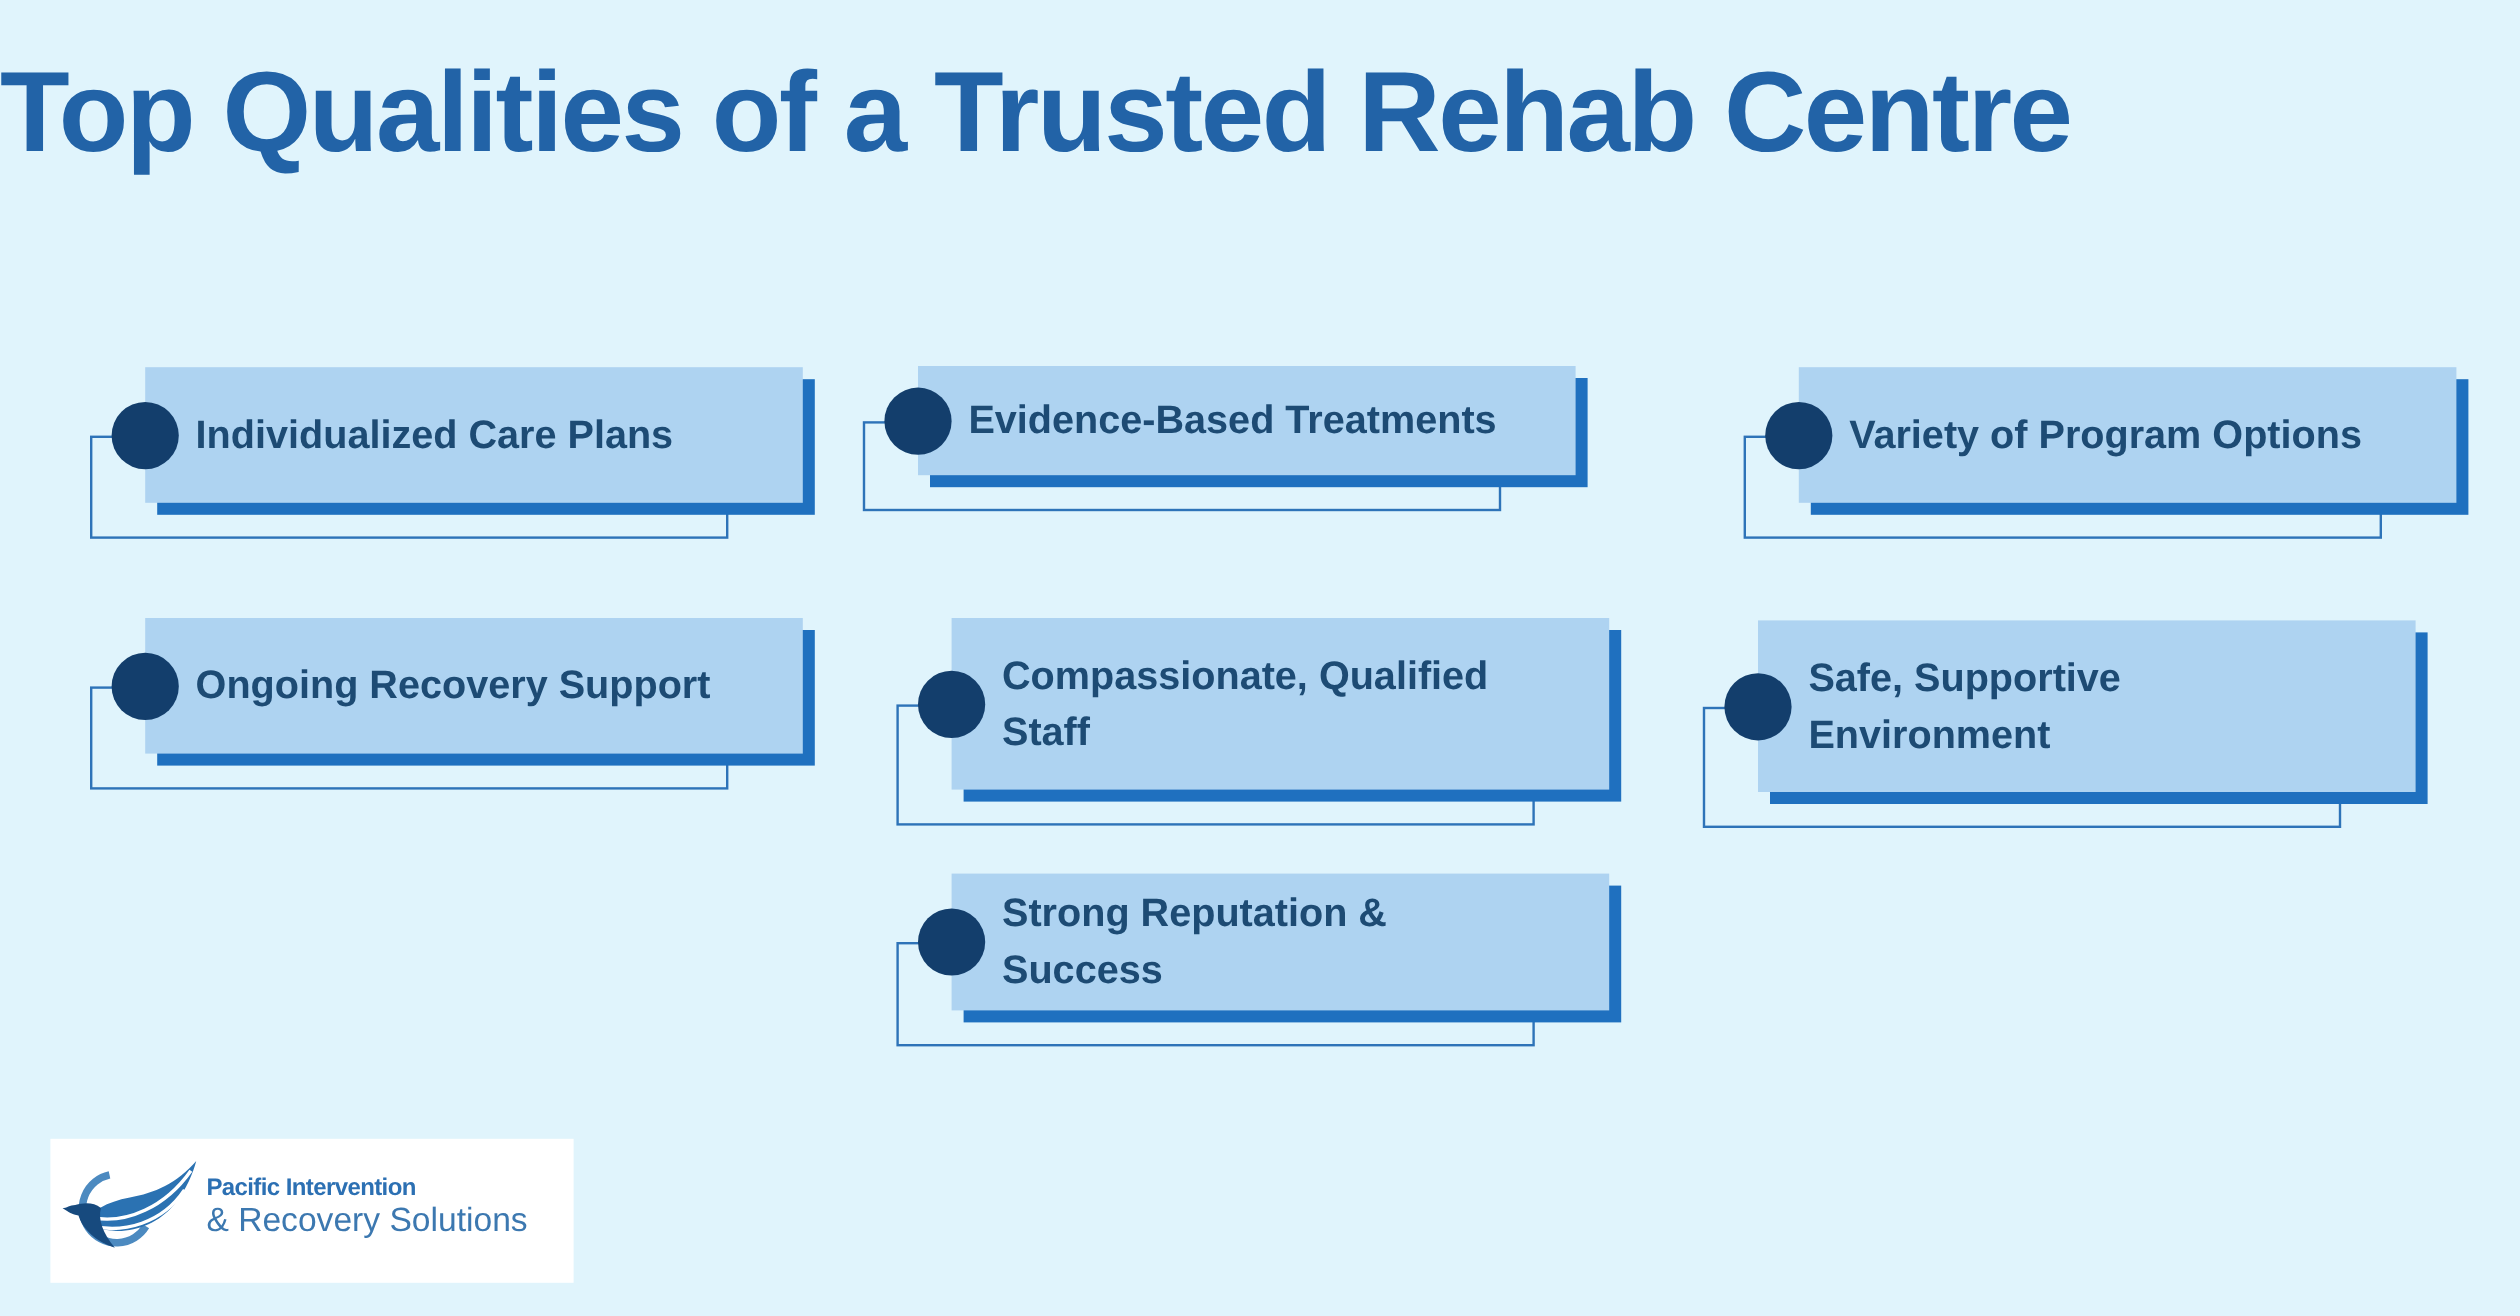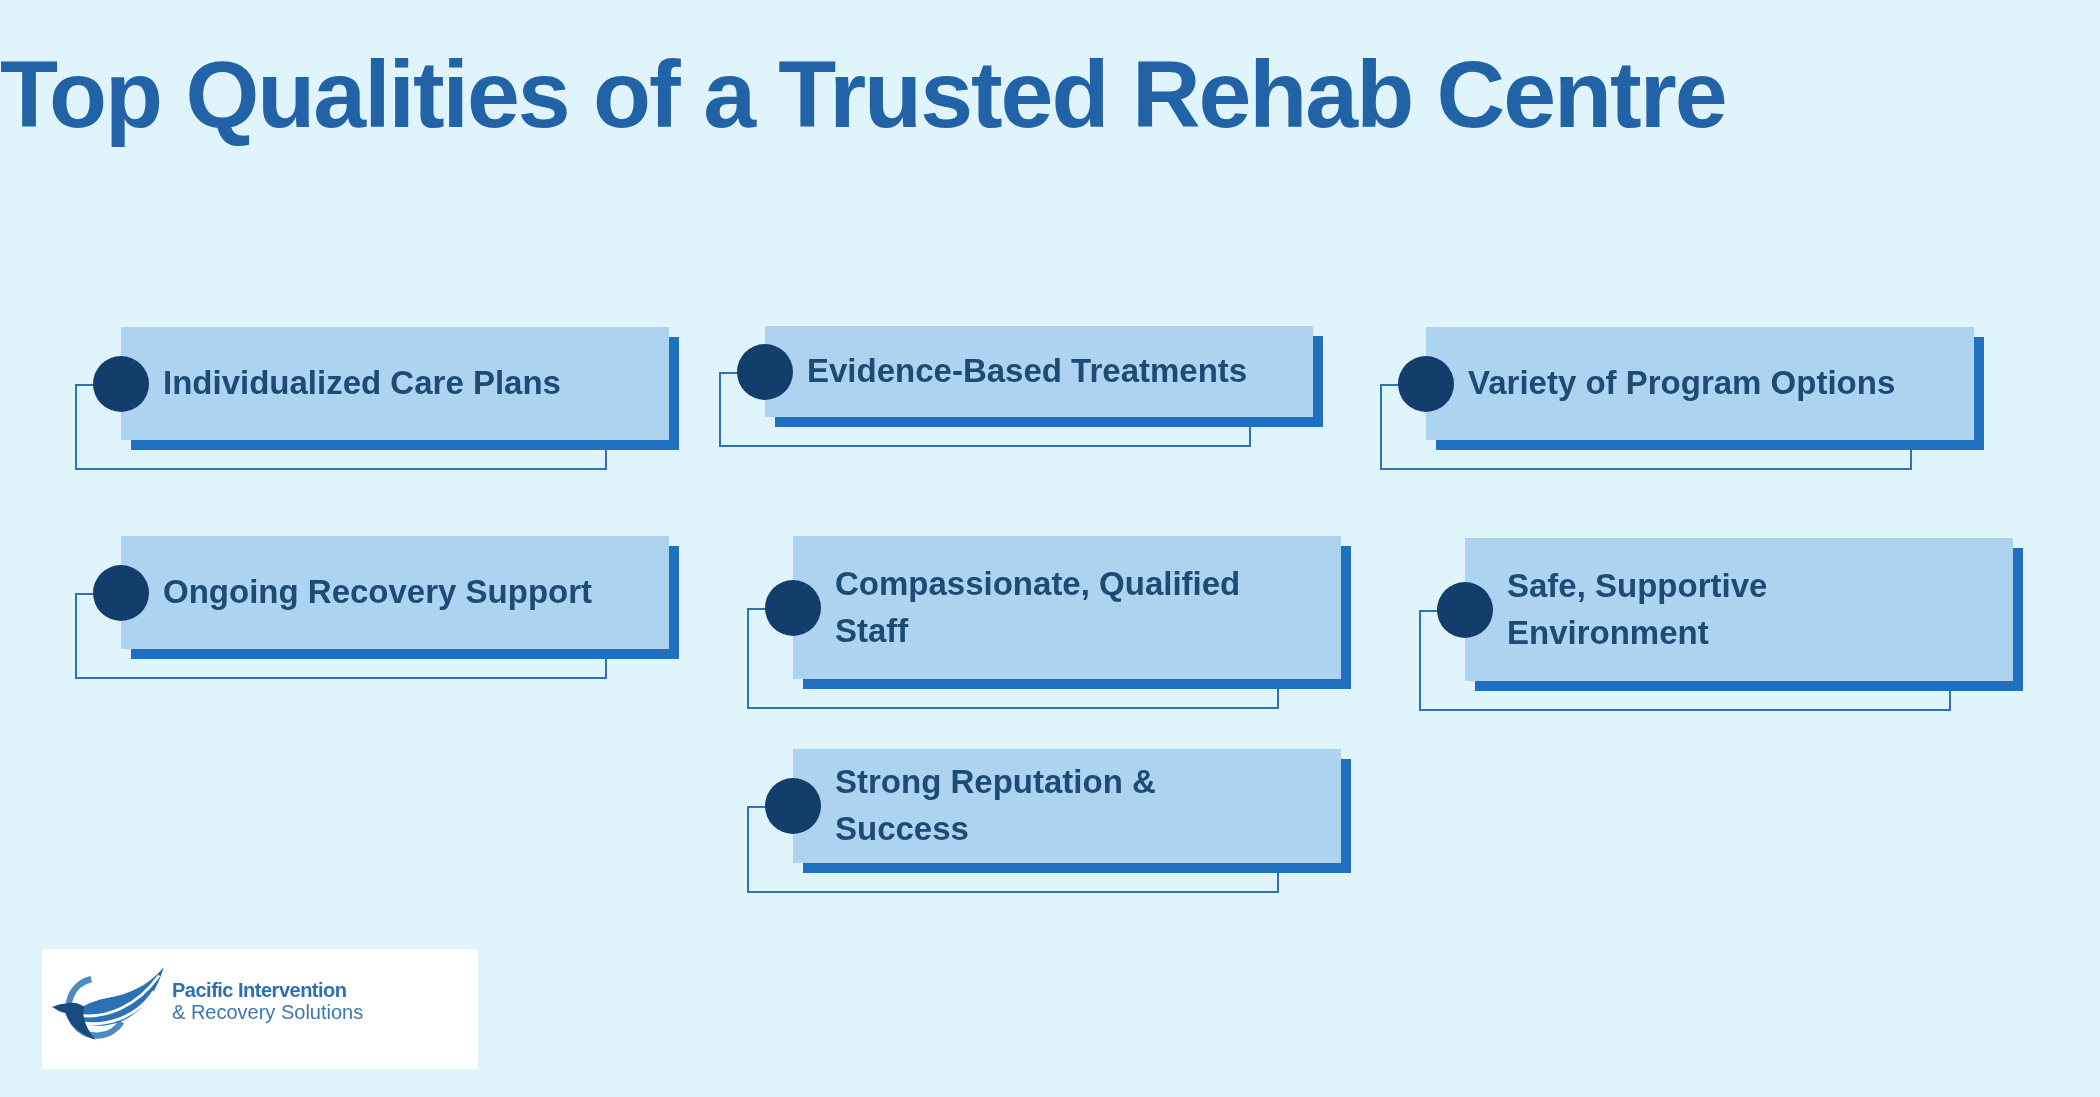--- a/index.html
+++ b/index.html
@@ -23,21 +23,21 @@
   .canvas{position:absolute;inset:0;}
   .title{
     position:absolute;
     top:40px;left:0;width:100%;
     text-align:left;
     font-size:95px;
     font-weight:700;
     letter-spacing:-2px;
     color:var(--title);
   }
-  .unit{position:absolute;width:548px;margin-top:21px;}
+  .unit{position:absolute;width:548px;}
   .outline{
     position:absolute;
     left:-46px;top:50%;bottom:-30px;
     width:532px;
     border:2px solid var(--outline);
     background:transparent;
     z-index:0;
   }
   .card{
     position:absolute;inset:0;
@@ -79,21 +79,21 @@
     left:130px;top:30px;
     color:var(--logoblue);
   }
   .logo-line1{
     font-size:20px;
     font-weight:700;
     letter-spacing:-0.5px;
     line-height:1.1;
   }
   .logo-line2{
-    font-size:20px;
+    font-size:28px;
     font-weight:400;
     color:#3c78b0;
     line-height:1.15;
   }
 </style>
 </head>
 <body>
 
 <div class="canvas">
 
@@ -108,21 +108,21 @@
   </div>
 
   <div class="unit" style="left:765px;top:305px;height:91px">
     <div class="outline"></div>
     <div class="card">
       <span class="card-label">Evidence-Based Treatments</span>
     </div>
     <div class="bullet"></div>
   </div>
 
-  <div class="unit" style="left:1426px;top:306px;height:113px">
+  <div class="unit" style="left:1499px;top:306px;height:113px">
     <div class="outline"></div>
     <div class="card">
       <span class="card-label">Variety of Program Options</span>
     </div>
     <div class="bullet"></div>
   </div>
 
   <div class="unit" style="left:121px;top:515px;height:113px">
     <div class="outline"></div>
     <div class="card">

